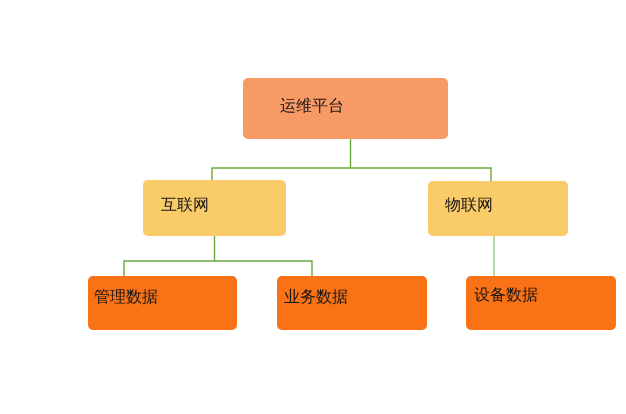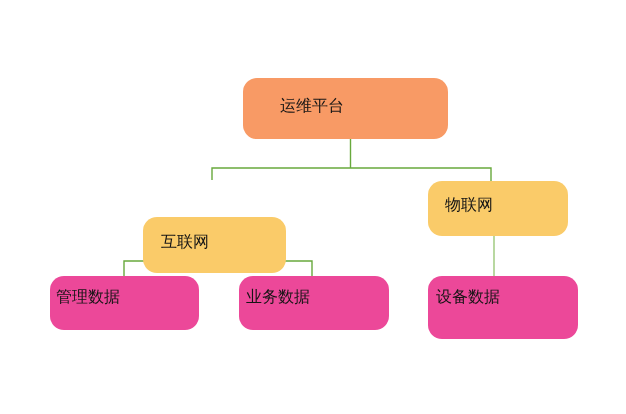--- a/index.html
+++ b/index.html
@@ -18,29 +18,29 @@
   .connector-layer {
     position: absolute;
     left: 0;
     top: 0;
     width: 626px;
     height: 414px;
   }
   .node {
     position: absolute;
     box-sizing: border-box;
-    border-radius: 14px;
+    border-radius: 5px;
     color: #151515;
     font-size: 16px;
     line-height: 19px;
     display: block;
   }
   .node-root   { background: #f89a65; }
   .node-branch { background: #facb69; }
-  .node-leaf   { background: #ec4899; }
+  .node-leaf   { background: #f97316; margin-left: 38px; }
 </style>
 </head>
 <body>
 
 <div class="canvas">
 
   <svg class="connector-layer" viewBox="0 0 626 414" xmlns="http://www.w3.org/2000/svg">
 
     <line x1="350.5" y1="139" x2="350.5" y2="168" stroke="#68a93d" stroke-width="1.4"></line>
 
@@ -50,33 +50,33 @@
 
     <polyline points="124,276 124,261 312,261 312,276" fill="none" stroke="#68a93d" stroke-width="1.4"></polyline>
 
     <line x1="494" y1="236" x2="494" y2="276" stroke="#a7cf89" stroke-width="1.6"></line>
   </svg>
 
   <div class="node node-root" style="left:243px; top:78px; width:205px; height:61px; padding:18px 0 0 37px;">
     <span>运维平台</span>
   </div>
 
-  <div class="node node-branch" style="left:143px; top:180px; width:143px; height:56px; padding:15px 0 4px 18px;margin-top:37px;">
+  <div class="node node-branch" style="left:143px; top:180px; width:143px; height:56px; padding:15px 0 4px 18px;">
     <span>互联网</span>
   </div>
 
   <div class="node node-branch" style="left:428px; top:181px; width:140px; height:55px; padding:14px 0 8px 17px;">
     <span>物联网</span>
   </div>
 
   <div class="node node-leaf" style="left:50px; top:276px; width:149px; height:54px; padding:11px 0 0 6px;">
     <span>管理数据</span>
   </div>
 
   <div class="node node-leaf" style="left:239px; top:276px; width:150px; height:54px; padding:11px 0 16px 7px;">
     <span>业务数据</span>
   </div>
 
-  <div class="node node-leaf" style="left:428px; top:276px; width:150px; height:63px; padding:11px 0 8px 8px;">
+  <div class="node node-leaf" style="left:428px; top:276px; width:150px; height:54px; padding:11px 0 8px 8px;font-family:Liberation Mono, monospace;">
     <span>设备数据</span>
   </div>
 
 </div>
 
 </body></html>

